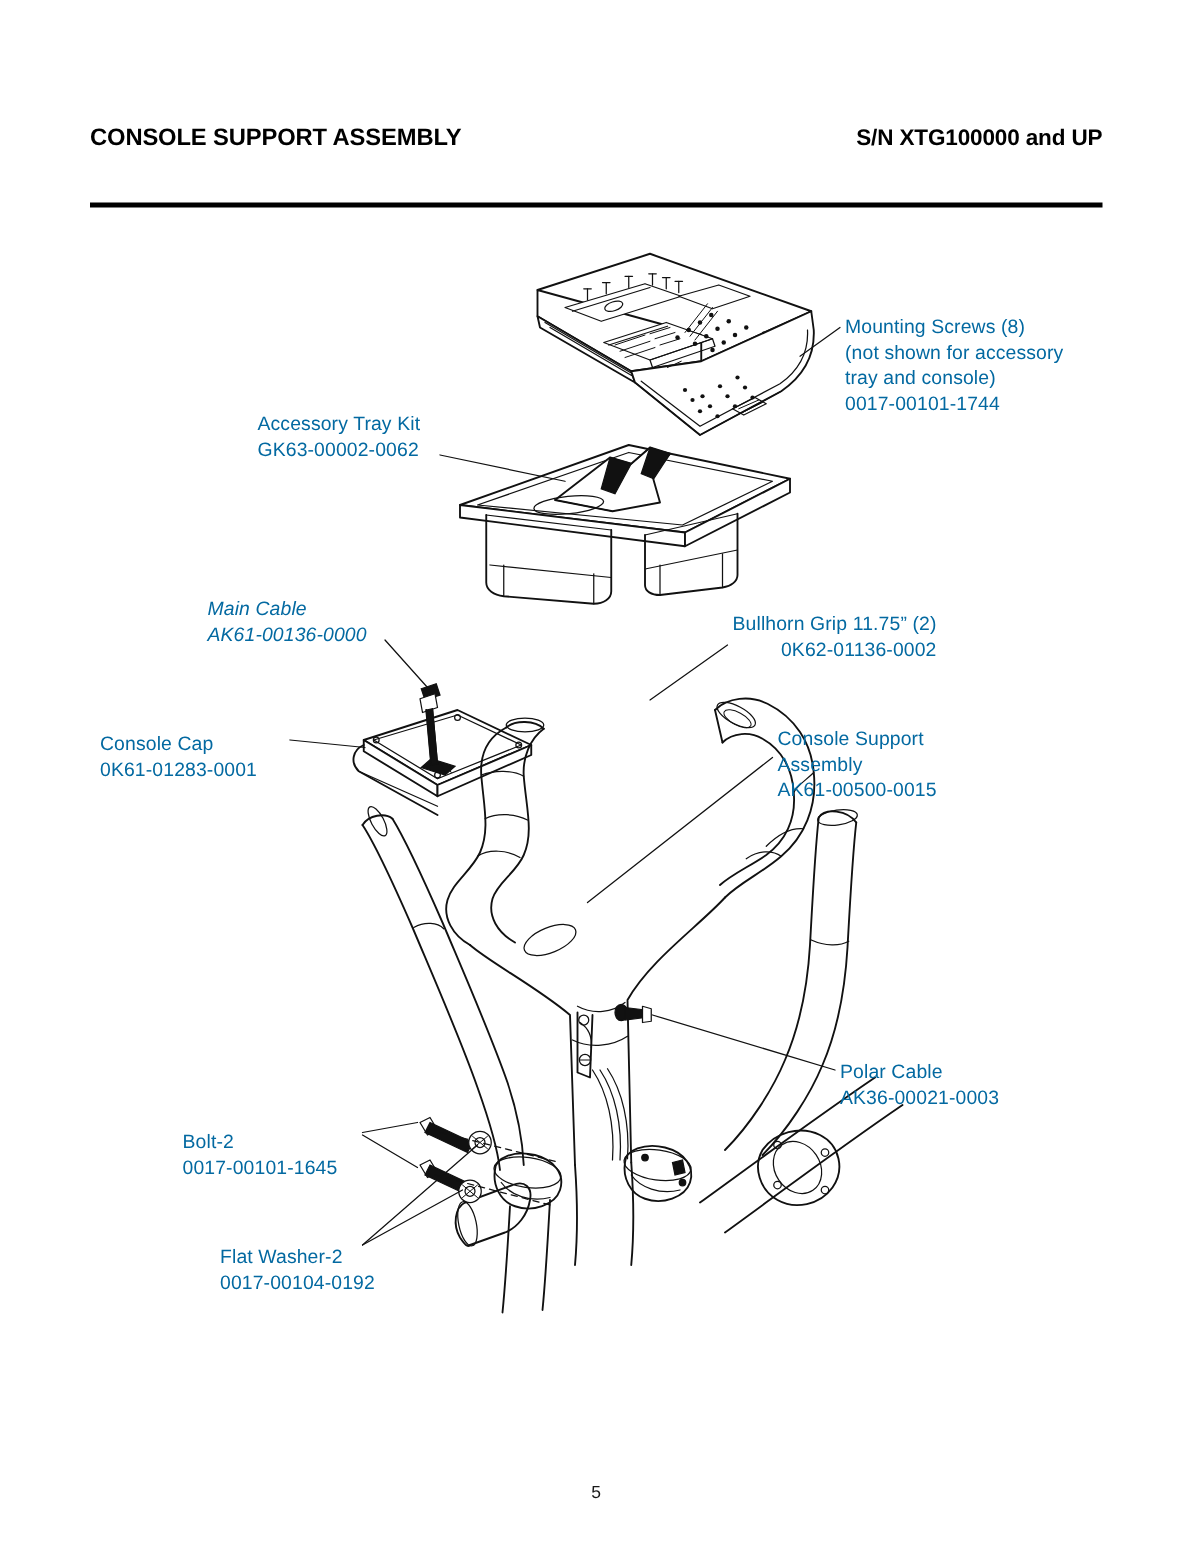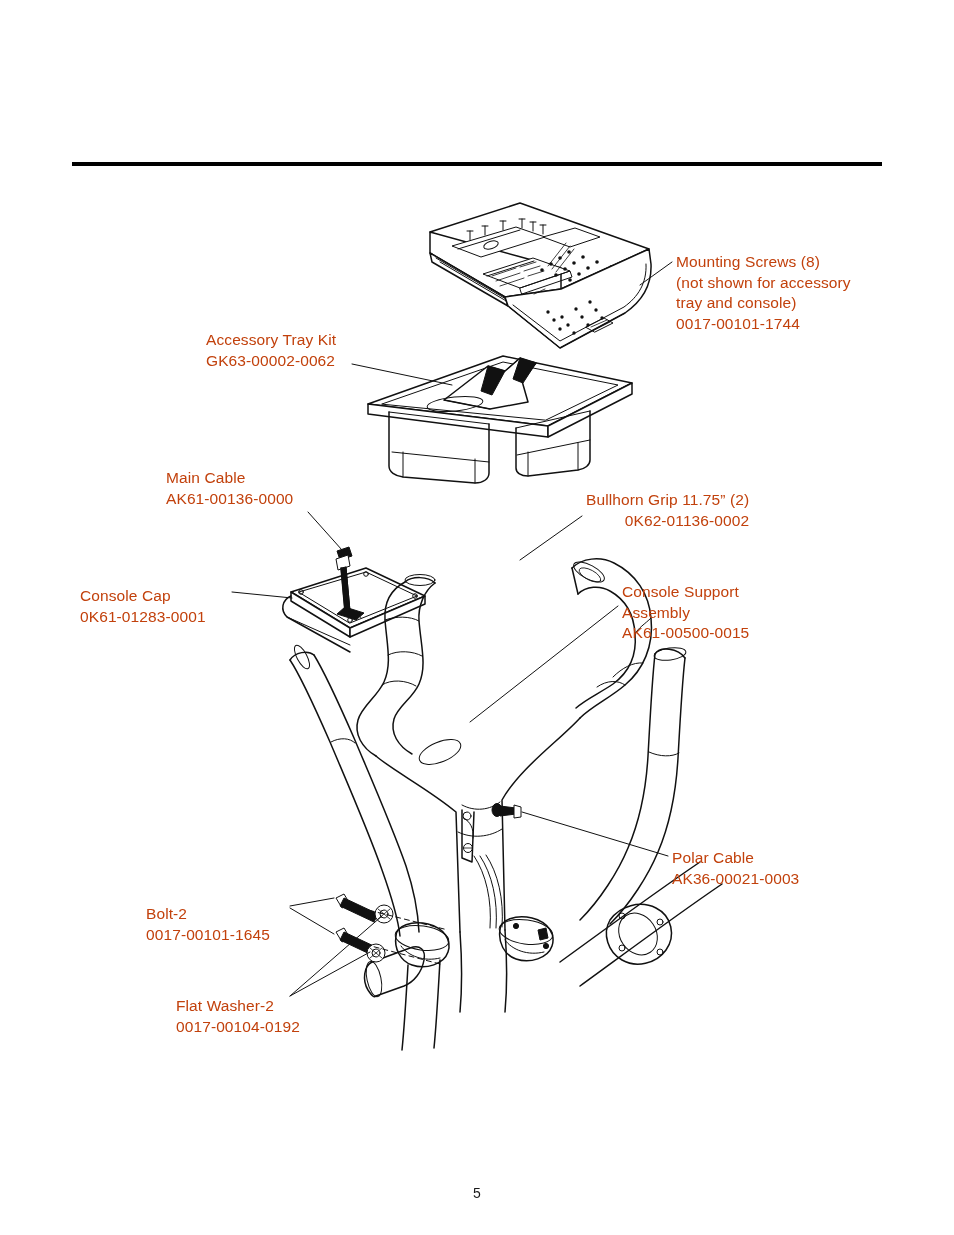--- a/index.html
+++ b/index.html
@@ -61,28 +61,28 @@
     left: 0; top: 0;
     width: 954px; height: 1235px;
     pointer-events: none;
   }
 
   
   .callout {
     position: absolute;
     font-size: 15.5px;
     line-height: 20.5px;
-    color: #c2410c;
+    color: #0369a1;
     white-space: pre-line;
     letter-spacing: 0.1px;
   }
 
   #cl-mounting-screws { left: 676px; top: 252px; }
   #cl-accessory-tray  { left: 206px; top: 330px; }
-  #cl-main-cable      { left: 166px; top: 468px; }
+  #cl-main-cable      { left: 166px; top: 478px; font-style: italic; }
   #cl-bullhorn-grip   { left: 586px; top: 490px; text-align: right; }
   #cl-console-cap     { left: 80px;  top: 576px; margin-top: 10px; }
   #cl-console-support { left: 622px; top: 582px; }
   #cl-polar-cable     { left: 672px; top: 848px; }
   #cl-bolt2           { left: 146px; top: 904px; }
   #cl-flat-washer2    { left: 176px; top: 996px; }
 
   
   #page-number {
     position: absolute;
@@ -90,20 +90,24 @@
     width: 954px;
     text-align: center;
     font-size: 14px;
     color: #1a1a1a;
   }
 </style>
 </head>
 <body>
 
 <div id="header">
+  <div class="hdr-row r2">
+    <span class="hdr-left">CONSOLE SUPPORT ASSEMBLY</span>
+    <span class="hdr-right-sn">S/N XTG100000 and UP</span>
+  </div>
 </div>
 <div id="header-rule"></div>
 
 <svg id="drawing" viewBox="0 0 954 1235">
   <defs>
     <style>
       .ln   { fill:none; stroke:#111; stroke-width:1.5; stroke-linecap:round; stroke-linejoin:round; }
       .lnT  { fill:none; stroke:#111; stroke-width:1.0; stroke-linecap:round; stroke-linejoin:round; }
       .lnX  { fill:none; stroke:#111; stroke-width:0.8; stroke-linecap:round; stroke-linejoin:round; }
       .lead { fill:none; stroke:#111; stroke-width:1.0; stroke-linecap:round; }

